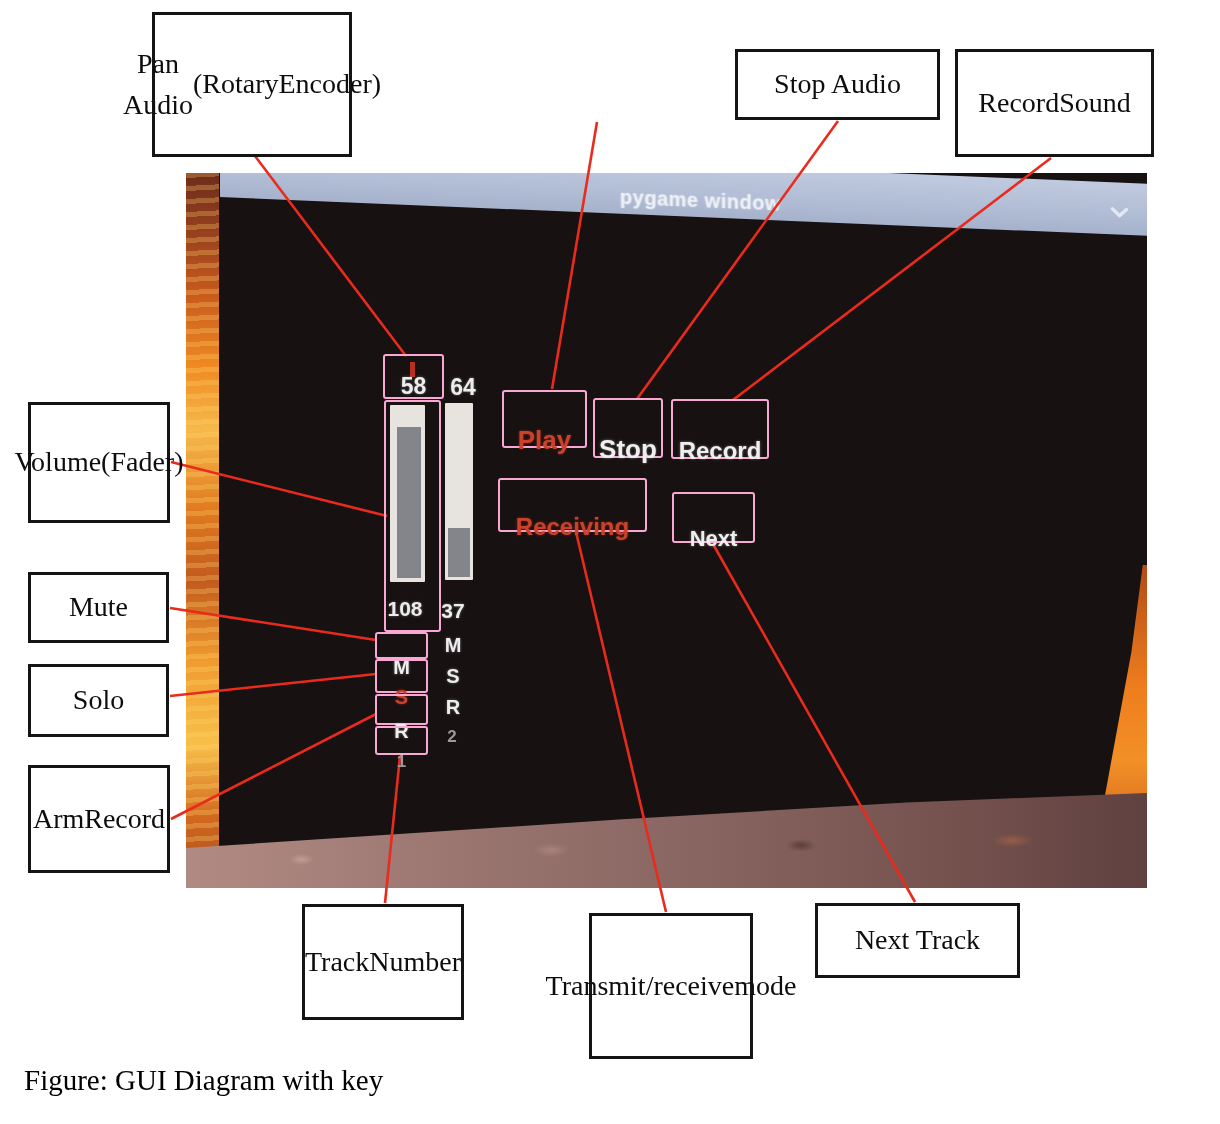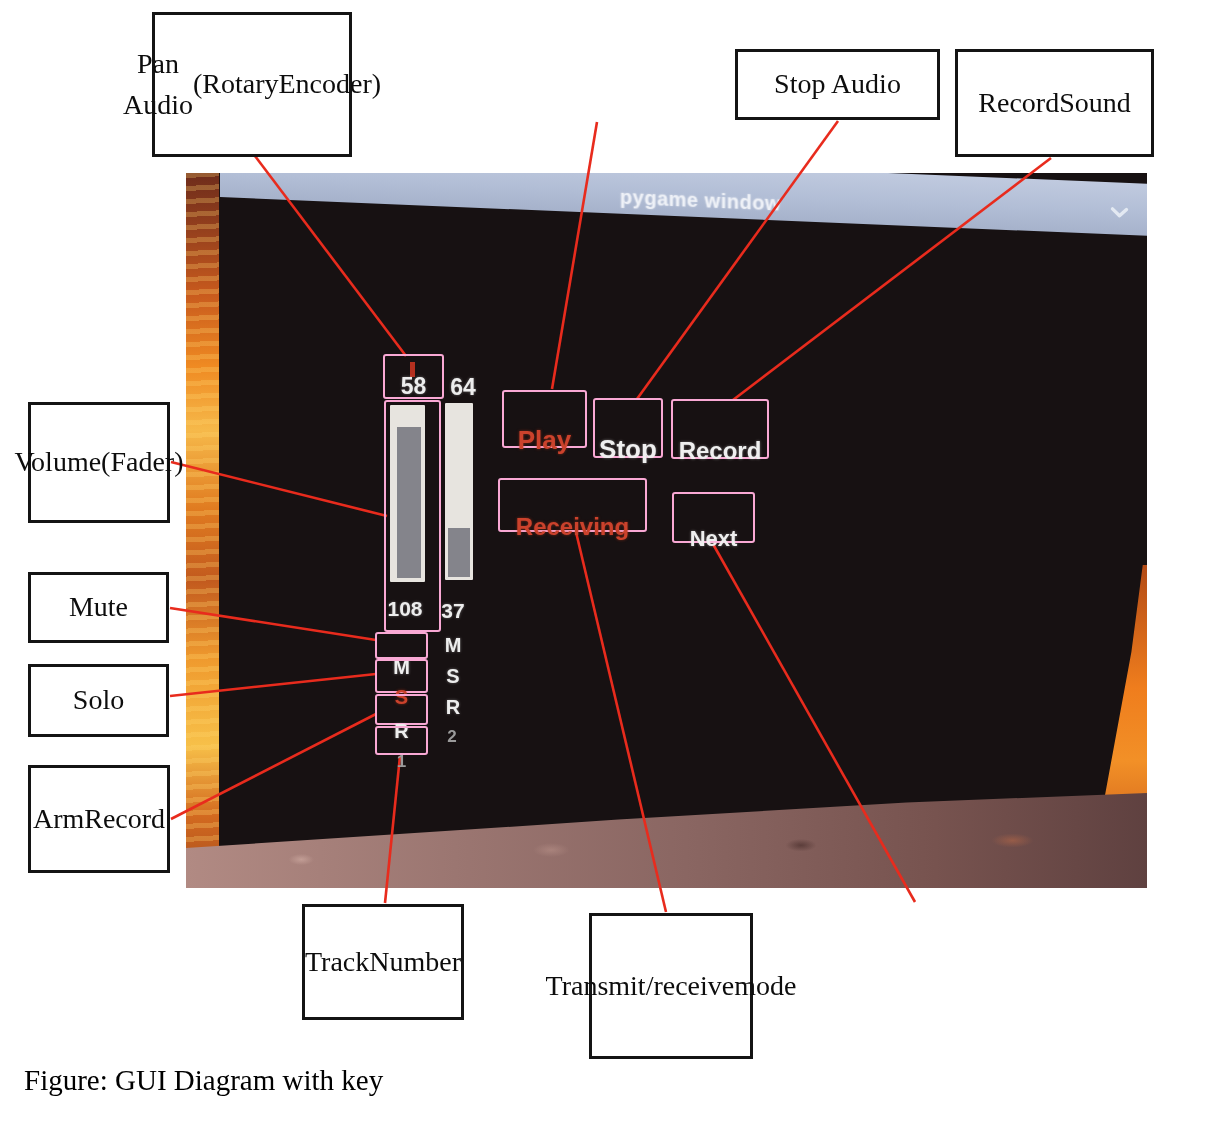--- a/index.html
+++ b/index.html
@@ -176,15 +176,18 @@
   </div>
   <div class="co" style="left:302px;top:904px;width:162px;height:116px;">
     <div>Track</div>
     <div>Number</div>
   </div>
   <div class="co" style="left:589px;top:913px;width:164px;height:146px;">
     <div>Transmit</div>
     <div>/receive</div>
     <div>mode</div>
   </div>
+  <div class="co" style="left:815px;top:903px;width:205px;height:75px;">
+    <div>Next Track</div>
+  </div>
 
   <div class="caption">Figure: GUI Diagram with key</div>
 </div>
 
 </body></html>

